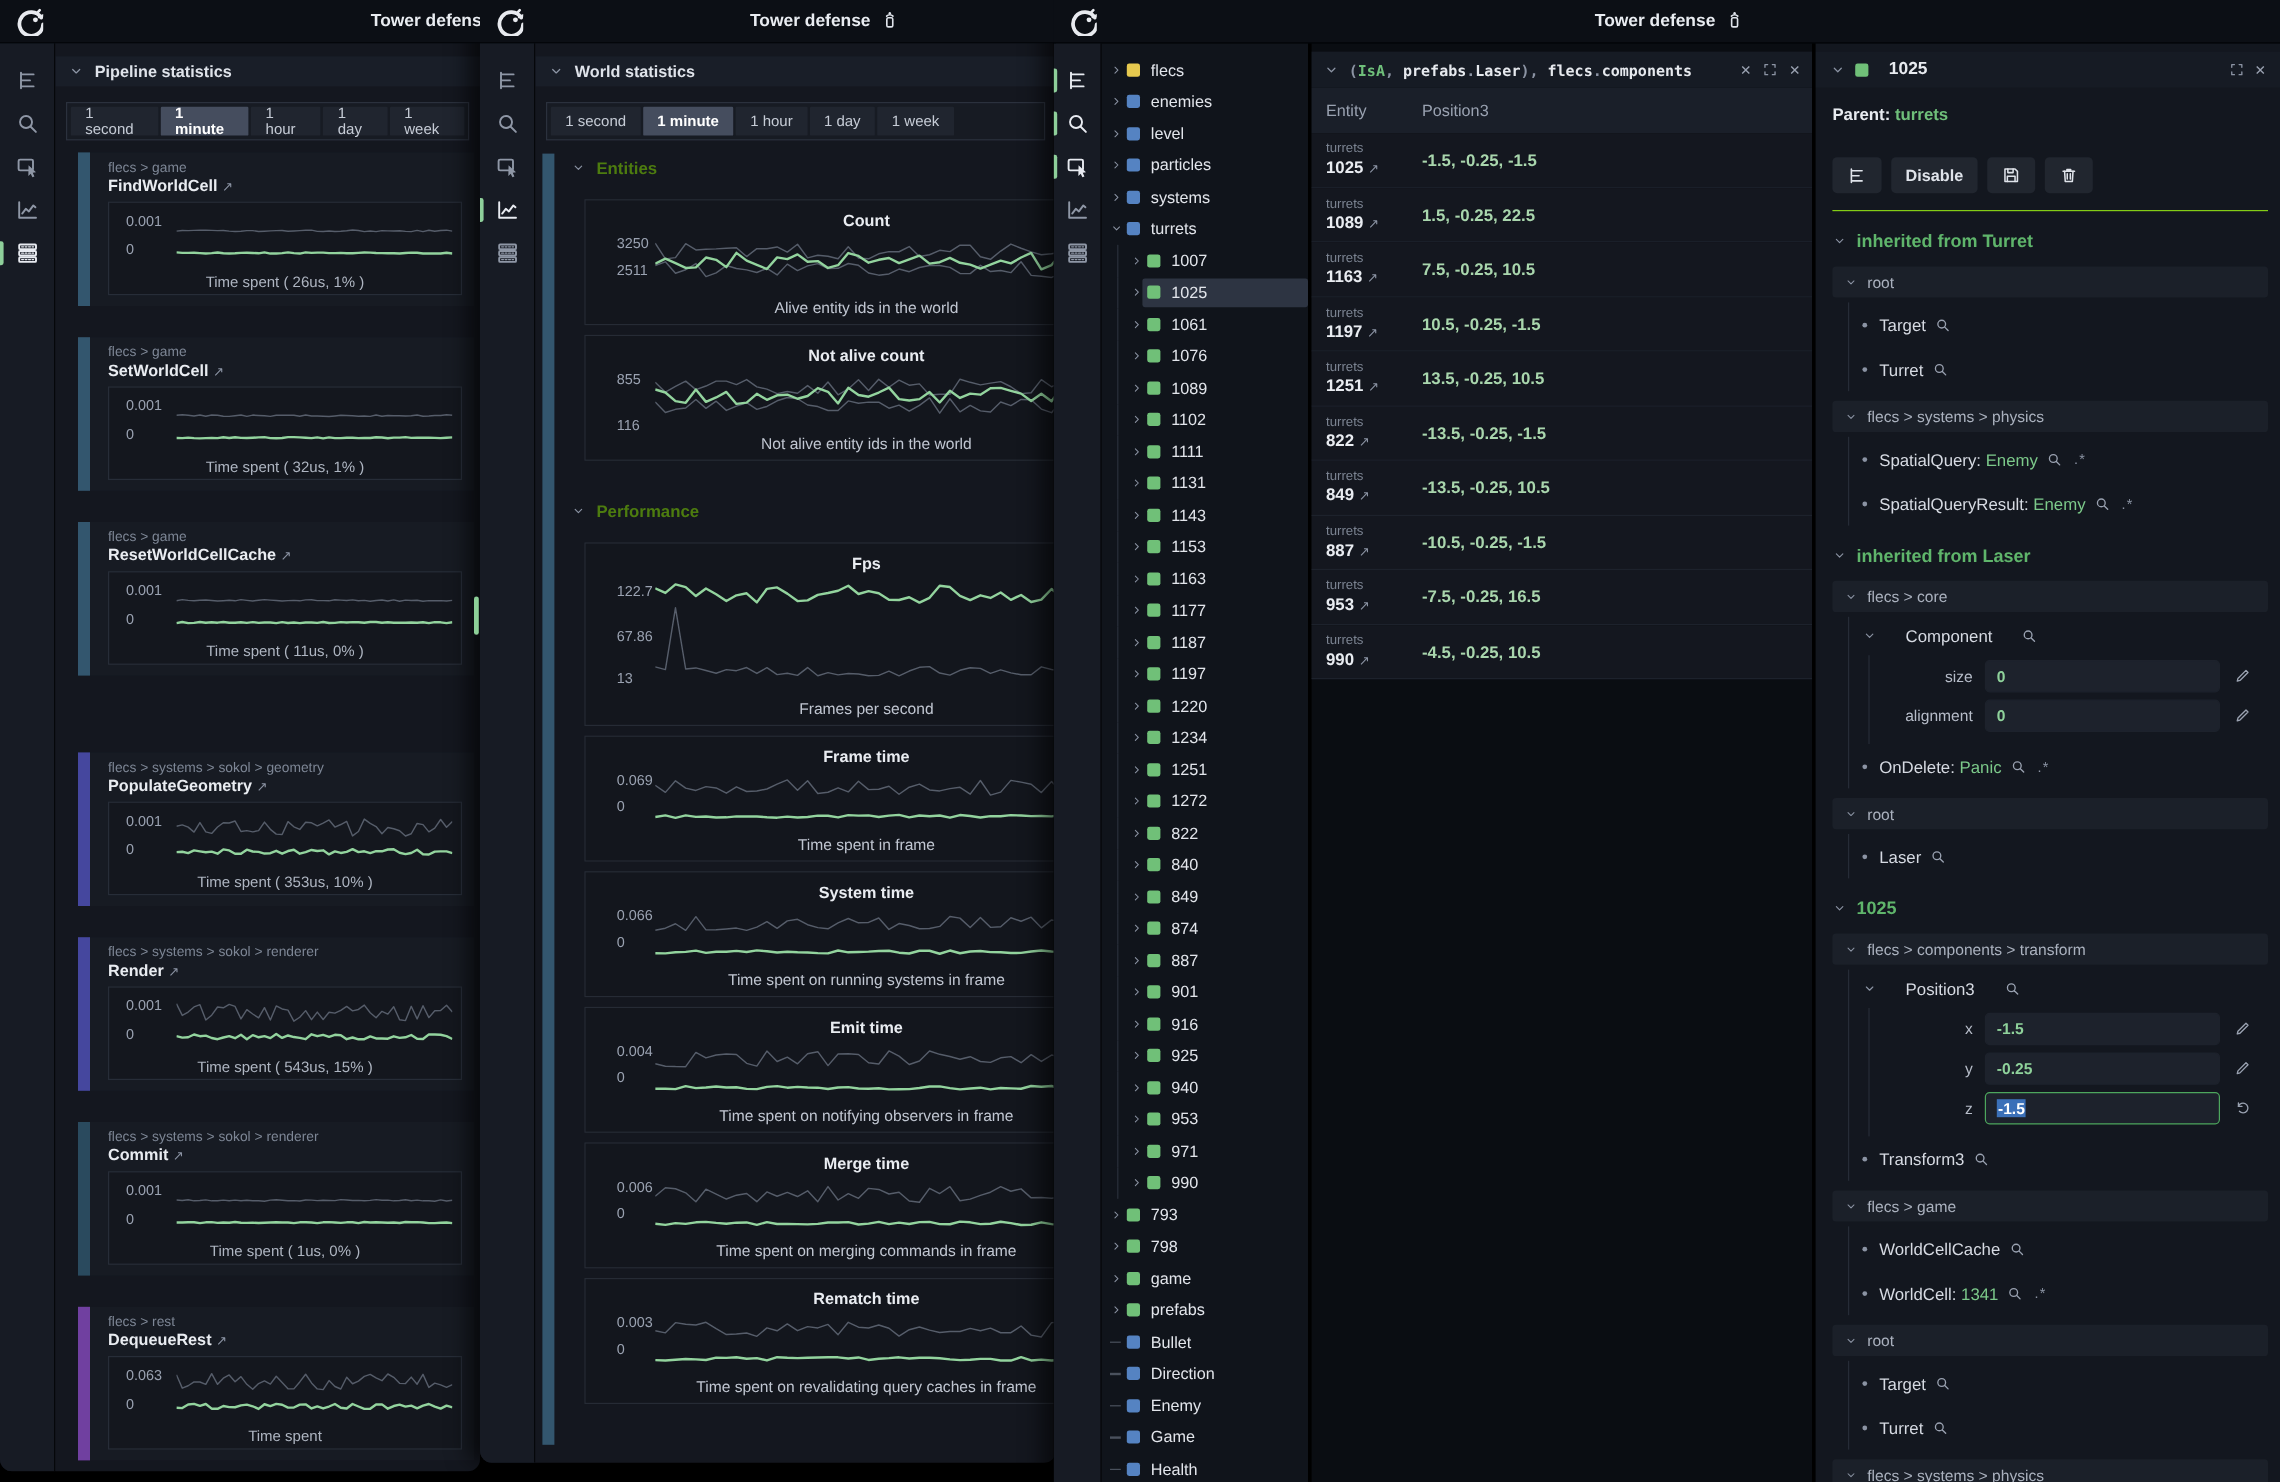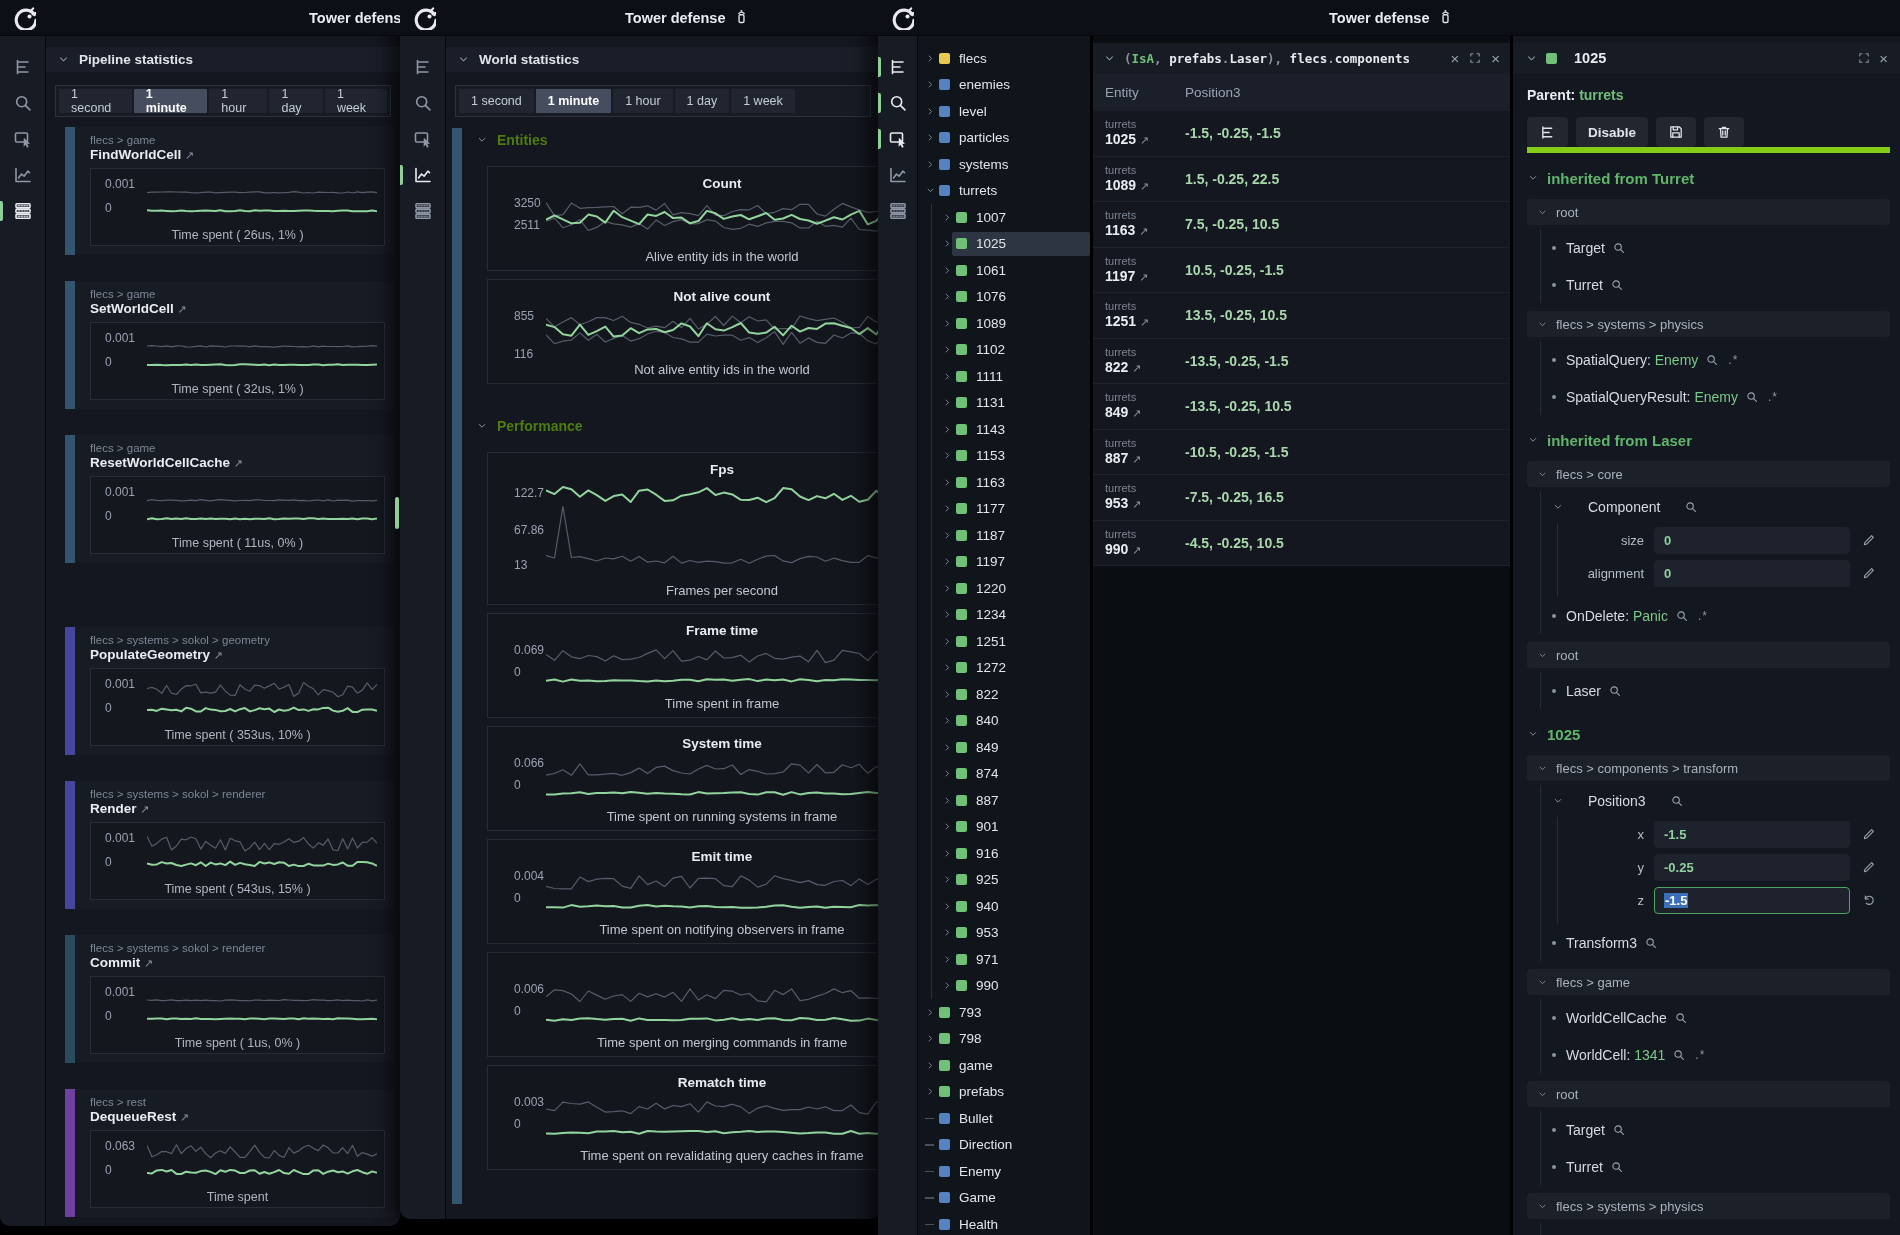--- a/index.html
+++ b/index.html
@@ -86,21 +86,21 @@
   .q-group { font-size:11px; color:#7c8492; line-height:1.2; }
   .q-id { font-size:14px; font-weight:700; color:#e9ecf1; line-height:1.2; }
   .q-val { font-size:14px; font-weight:700; color:#a9d6ad; }
 
   .inspector { position:absolute; left:595px; top:0; bottom:0; width:387px; background:#13171f; overflow:hidden; }
   .insp-bar { margin-top:7px; height:30px; background:#161b24; display:flex; align-items:center; gap:8px; padding:0 12px; }
   .insp-title { flex:1; font-size:14.5px; font-weight:700; color:#e8ebf0; }
   .insp-body { padding:14px 10px 0 14px; }
   .parent-line { font-size:14px; font-weight:700; color:#e8ebf0; }
   .parent-line .g { color:#6fbf7a; font-weight:700; }
-  .btn-row { display:flex; gap:8px; margin-top:14px; border-bottom:6px solid #84cc16; }
+  .btn-row { display:flex; gap:8px; margin-top:28px; padding-bottom:14px; border-bottom:1px solid #84cc16; }
   .ibtn { height:30px; min-width:36px; padding:0 12px; background:#21262f; border-radius:4px; display:flex; align-items:center; justify-content:center; color:#dfe3ea; font-size:13.5px; font-weight:700; cursor:pointer; }
   .group-heading { display:flex; align-items:center; gap:8px; margin-top:12px; height:26px; color:#5fb56b; font-size:15px; font-weight:700; }
   .section-bar { display:flex; align-items:center; gap:8px; height:26px; margin:8px 0 4px 0; background:#1b2029; border-radius:3px; padding:0 10px; color:#aab1be; font-size:13px; }
   .sec-items { border-left:1px solid #262c37; margin-left:13px; padding-left:11px; }
   .item-row { height:37px; display:flex; align-items:center; gap:7px; color:#d6dae2; font-size:14px; }
   .bullet { width:4px; height:4px; border-radius:50%; background:#8b93a3; flex:none; margin-right:3px; }
   .ival { color:#7cc98a; }
   .wild { color:#8b93a3; font-size:12px; margin-left:2px; letter-spacing:1px; }
   .mag { color:#9aa2b1; display:flex; }
   .comp-head { height:32px; display:flex; align-items:center; gap:24px; color:#d6dae2; font-size:14px;text-align:center; }
@@ -423,20 +423,21 @@
             <div class="w2title">Emit time</div>
             <span class="ylab" style="top:36px">0.004</span>
             <span class="ylab" style="top:58px">0</span>
             <svg class="spark" width="398" height="48">
               <polyline points="0.0,18.4 8.5,20.5 16.9,20.8 25.4,20.9 33.9,9.0 42.3,13.6 50.8,11.2 59.3,10.4 67.7,10.7 76.2,18.1 84.7,20.4 93.1,7.9 101.6,16.6 110.1,13.0 118.6,18.5 127.0,10.1 135.5,8.4 144.0,20.0 152.4,10.3 160.9,10.2 169.4,10.7 177.8,17.6 186.3,18.7 194.8,7.8 203.2,12.1 211.7,19.1 220.2,16.2 228.6,7.8 237.1,10.6 245.6,12.4 254.0,14.7 262.5,12.6 271.0,16.6 279.4,17.3 287.9,13.5 296.4,12.5 304.9,17.6 313.3,10.9 321.8,16.5 330.3,11.2 338.7,12.9 347.2,14.7 355.7,9.9 364.1,9.7 372.6,21.1 381.1,9.4 389.5,8.8 398.0,9.3" fill="none" stroke="#565d6a" stroke-width="1.2" stroke-linejoin="round"></polyline>
               <polyline points="0.0,39.3 8.5,39.3 16.9,39.6 25.4,37.1 33.9,38.8 42.3,38.3 50.8,37.4 59.3,38.2 67.7,38.0 76.2,39.4 84.7,39.6 93.1,37.7 101.6,37.1 110.1,38.4 118.6,37.7 127.0,38.3 135.5,38.4 144.0,39.5 152.4,38.2 160.9,37.9 169.4,39.1 177.8,39.3 186.3,38.9 194.8,39.8 203.2,39.7 211.7,39.6 220.2,38.7 228.6,37.4 237.1,37.3 245.6,38.8 254.0,39.8 262.5,39.1 271.0,38.4 279.4,39.8 287.9,38.7 296.4,39.0 304.9,39.3 313.3,37.0 321.8,37.6 330.3,37.0 338.7,39.2 347.2,38.1 355.7,39.8 364.1,37.8 372.6,37.8 381.1,37.3 389.5,37.1 398.0,38.5" fill="none" stroke="#93d49e" stroke-width="2" stroke-linejoin="round"></polyline>
             </svg>
             <div class="caption">Time spent on notifying observers in frame</div>
           </div>
           <div class="w2card w2-h105">
+            <div class="w2title">Merge time</div>
             <span class="ylab" style="top:36px">0.006</span>
             <span class="ylab" style="top:58px">0</span>
             <svg class="spark" width="398" height="48">
               <polyline points="0.0,15.8 8.5,8.8 16.9,9.6 25.4,13.0 33.9,20.5 42.3,10.0 50.8,14.1 59.3,18.2 67.7,15.0 76.2,13.6 84.7,20.4 93.1,12.3 101.6,15.9 110.1,12.7 118.6,16.1 127.0,11.3 135.5,20.4 144.0,7.8 152.4,19.0 160.9,13.7 169.4,17.6 177.8,9.3 186.3,10.2 194.8,14.0 203.2,12.5 211.7,19.8 220.2,20.9 228.6,9.3 237.1,13.6 245.6,7.9 254.0,19.6 262.5,18.3 271.0,15.1 279.4,12.5 287.9,7.9 296.4,11.7 304.9,9.7 313.3,17.2 321.8,16.9 330.3,17.5 338.7,16.5 347.2,8.8 355.7,12.5 364.1,7.8 372.6,11.0 381.1,18.9 389.5,9.9 398.0,8.6" fill="none" stroke="#565d6a" stroke-width="1.2" stroke-linejoin="round"></polyline>
               <polyline points="0.0,38.8 8.5,39.7 16.9,38.3 25.4,38.9 33.9,37.6 42.3,37.2 50.8,38.1 59.3,38.8 67.7,37.9 76.2,37.7 84.7,39.7 93.1,37.4 101.6,39.0 110.1,39.0 118.6,39.1 127.0,39.3 135.5,38.9 144.0,37.7 152.4,37.7 160.9,37.4 169.4,39.4 177.8,38.7 186.3,37.2 194.8,39.1 203.2,37.9 211.7,39.0 220.2,37.4 228.6,37.2 237.1,39.1 245.6,39.2 254.0,37.0 262.5,37.6 271.0,39.1 279.4,38.8 287.9,37.1 296.4,38.3 304.9,39.8 313.3,39.6 321.8,37.6 330.3,39.1 338.7,39.7 347.2,38.1 355.7,37.8 364.1,39.0 372.6,39.7 381.1,39.8 389.5,37.4 398.0,37.4" fill="none" stroke="#93d49e" stroke-width="2" stroke-linejoin="round"></polyline>
             </svg>
             <div class="caption">Time spent on merging commands in frame</div>
           </div>
           <div class="w2card w2-h105">
             <div class="w2title">Rematch time</div>

